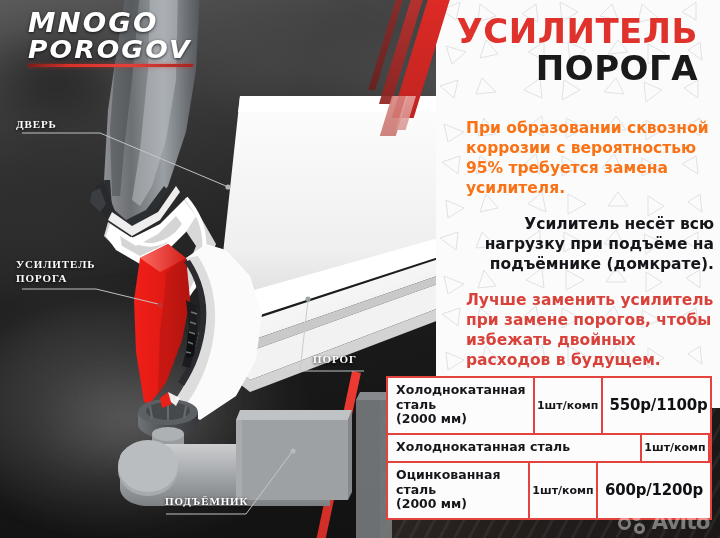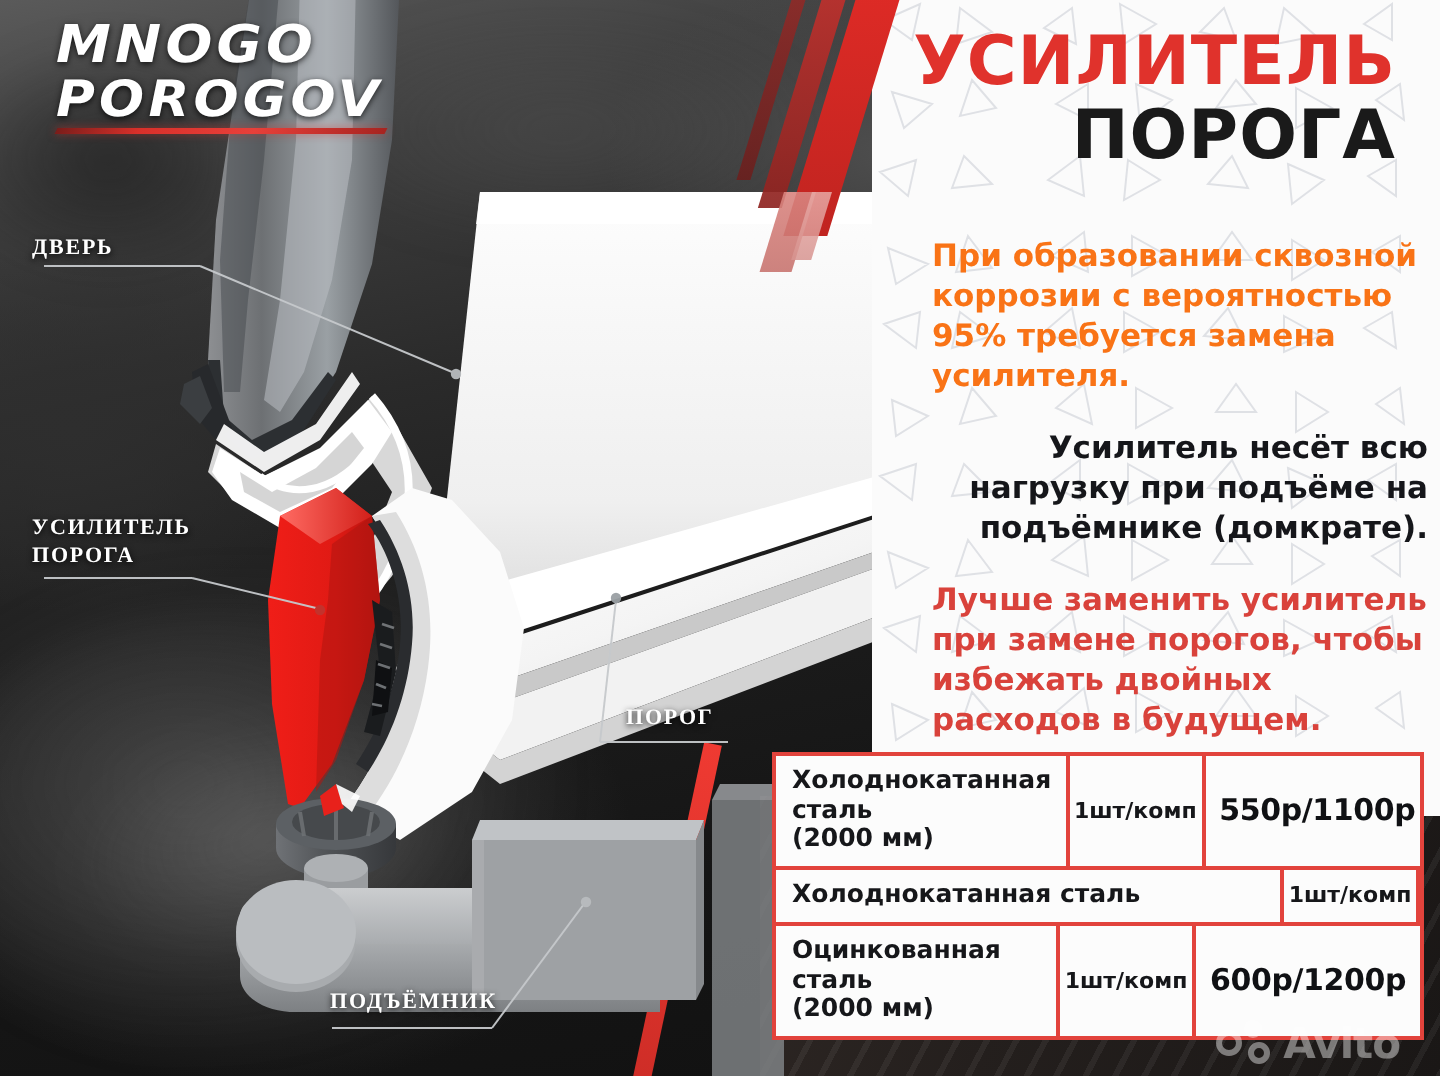--- a/index.html
+++ b/index.html
@@ -185,22 +185,22 @@
   .c-price{
     width:112px;flex:0 0 112px;
     display:flex;align-items:center;justify-content:center;
     font-family:"DejaVu Sans", sans-serif;
     font-weight:bold;font-size:15px;color:#101114;
     letter-spacing:-.2px;
   }
 
   
   .wm{
-    position:absolute;right:20px;bottom:4px;z-index:12;
-    display:flex;align-items:flex-start;gap:4px;
+    position:absolute;right:10px;bottom:4px;z-index:12;
+    display:flex;align-items:flex-end;gap:4px;
     opacity:.42;pointer-events:none;
   }
   .wm-mark{position:relative;width:30px;height:22px;}
   .wm-mark i{position:absolute;border-radius:50%;display:block;}
   .wm-c1{left:0;top:5px;width:13px;height:13px;border:3.5px solid #fff;box-sizing:border-box;}
   .wm-c2{left:14px;top:0;width:9px;height:9px;background:#fff;}
   .wm-c3{left:16px;top:11px;width:11px;height:11px;border:3.5px solid #fff;box-sizing:border-box;}
   .wm-txt{color:#fff;font-size:21px;font-weight:bold;font-family:"DejaVu Sans", sans-serif;letter-spacing:-.5px;}
 </style>
 </head>

